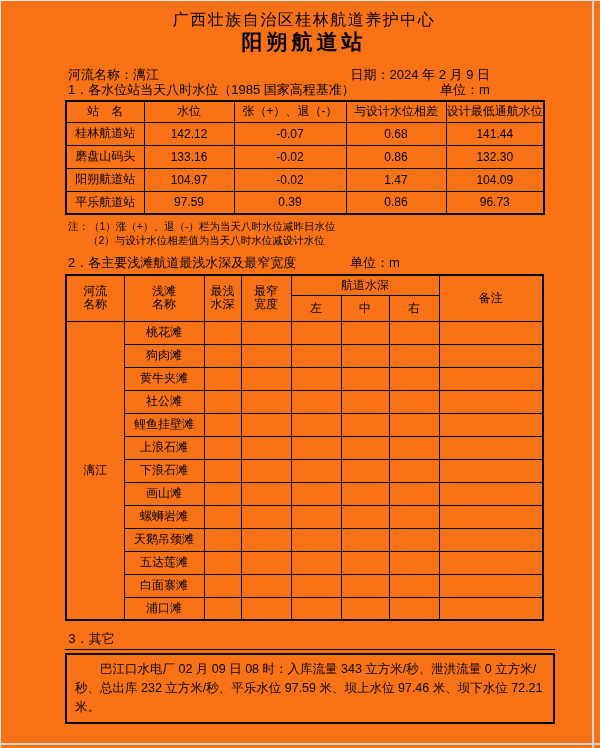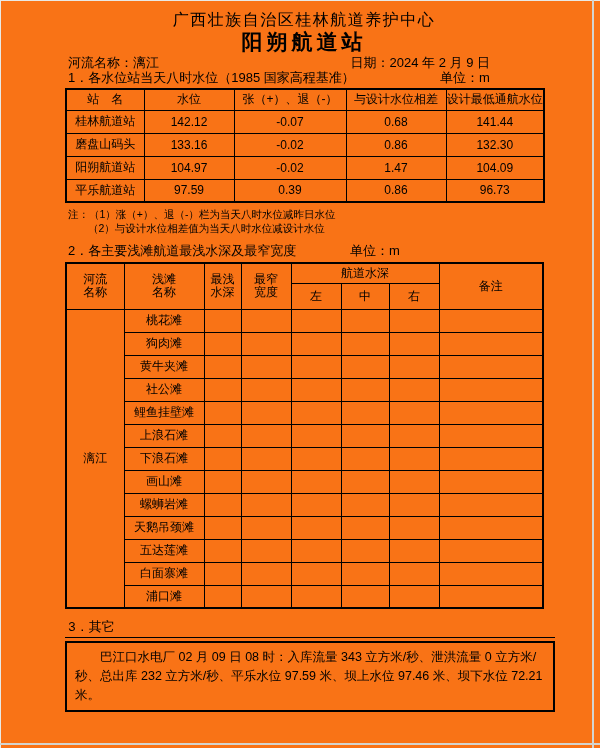--- a/index.html
+++ b/index.html
@@ -14,21 +14,21 @@
   .edge-left   { position:absolute; top:0; left:0; width:1px; height:748px; background:#e9e9e5; }
   .edge-right  { position:absolute; top:0; left:592px; width:2px; height:748px; background:#d4d4cf; }
   .edge-bottom { position:absolute; top:743px; left:0; width:600px; height:2px; background:#d4d4cf; }
 
   .content { position:absolute; left:65px; top:0; width:478px; }
 
   .org-title { margin-top:10px; text-align:center; font-size:16px; letter-spacing:1.5px; line-height:20px; }
   .doc-title { text-align:center; font-size:21px; font-weight:bold; letter-spacing:4px; line-height:24px; }
 
   .issue-line { text-align:right; padding-right:56px; font-size:13px; line-height:14px; margin-top:1px; }
-  .meta-row { display:flex; justify-content:space-between; font-size:13px; line-height:15px; margin-top:1px; }
+  .meta-row { display:flex; justify-content:space-between; font-size:13px; line-height:15px; margin-top:13px; }
   .meta-row .left { padding-left:3px; }
   .meta-row .right { padding-right:53px; }
 
   .sec-row { position:relative; font-size:13px; line-height:15px; padding-left:3px; }
   .sec-row .unit { position:absolute; top:0; }
   .unit-1 { left:375px; }
   .unit-2 { left:285px; }
   .sec2-row { margin-top:8px; }
 
   table { border-collapse:collapse; table-layout:fixed; border:2px solid #000; }

